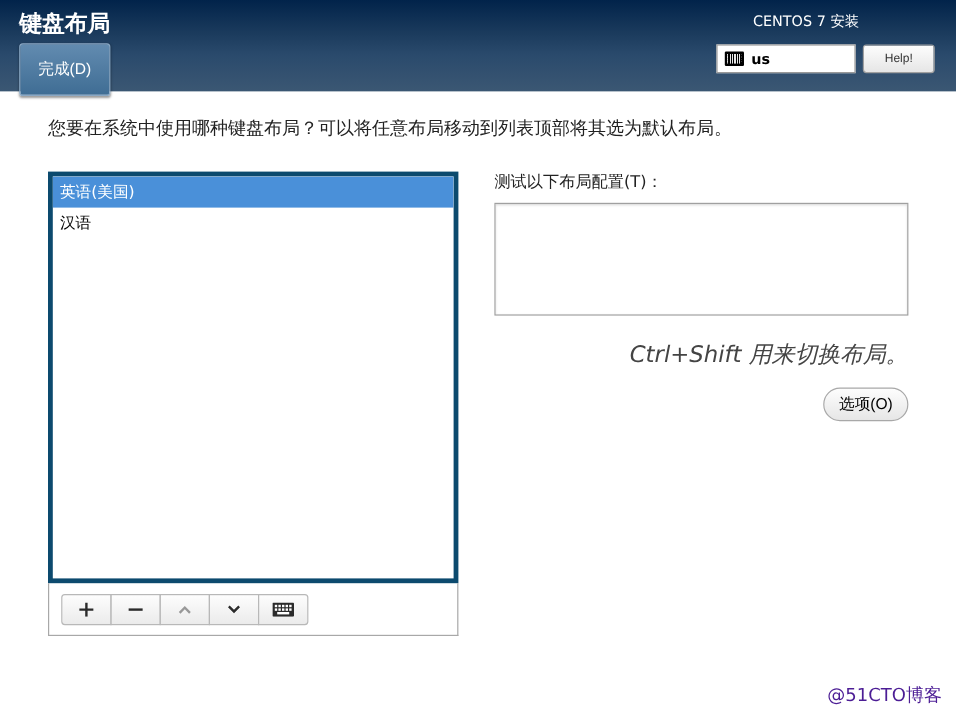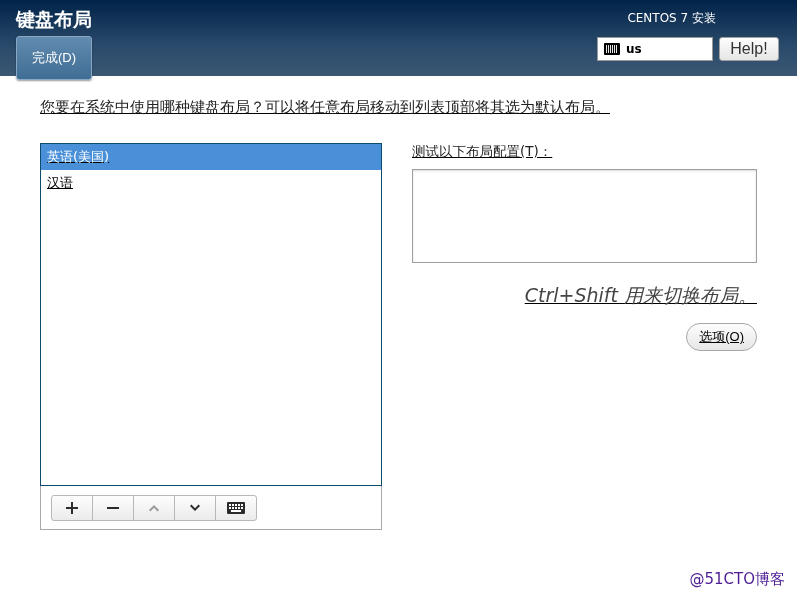--- a/index.html
+++ b/index.html
@@ -48,21 +48,21 @@
   .help-button {
     position: absolute;
     top: 37px;
     right: 18px;
     width: 60px;
     height: 24px;
     background: linear-gradient(to bottom, #fdfdfd 0%, #e6e6e6 100%);
     border: 1px solid #a0a0a0;
     border-radius: 3px;
     color: #333;
-    font-size: 16px;
+    font-size: 10px;
     cursor: pointer;
   }
   .layout-indicator {
     position: absolute;
     top: 37px;
     right: 84px;
     width: 116px;
     height: 24px;
     background: #fff;
     border: 1px solid #999;
@@ -85,37 +85,36 @@
   .kb-mini::before {
     content: "";
     position: absolute;
     inset: 2px;
     background: repeating-linear-gradient(to right, #fff 0 1px, #000 1px 2px),
                 repeating-linear-gradient(to bottom, #fff 0 1px, #000 1px 2px);
     opacity: 0.9;
   }
   .content {
     padding: 22px 40px 0 40px;
-    text-decoration: underline;
   }
   .instruction {
     font-size: 15px;
     color: #222;
     margin-bottom: 26px;
   }
   .columns {
     display: flex;
     gap: 30px;
   }
   .left-col { width: 342px; }
   .right-col { flex: 1; max-width: 345px; }
   .layout-list {
     width: 100%;
     height: 343px;
-    border: 1px solid #0c4a6e;
+    border: 4px solid #0c4a6e;
     background: #fff;
     box-sizing: border-box;
     overflow: auto;
   }
   .layout-item {
     padding: 4px 6px;
     font-size: 13px;
     cursor: pointer;
   }
   .layout-item.selected {

